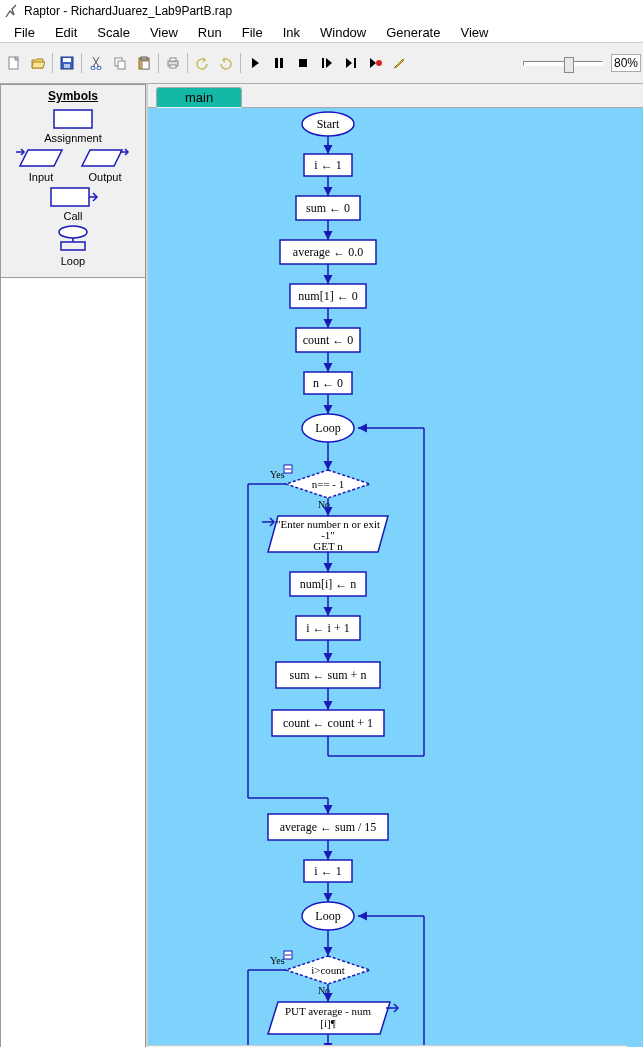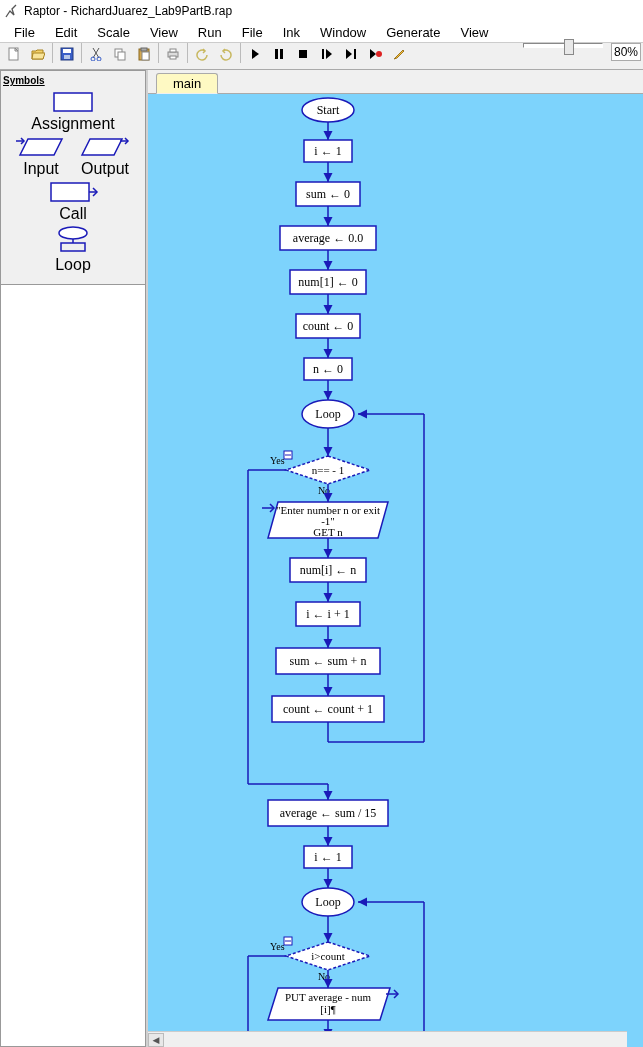--- a/index.html
+++ b/index.html
@@ -4,41 +4,41 @@
   <style>
     * { box-sizing: border-box; margin: 0; padding: 0; }
     body { font-family: "Segoe UI", Tahoma, sans-serif; font-size: 12px; background: #fff; width: 643px; height: 1047px; overflow: hidden; }
     
     .titlebar { height: 22px; display: flex; align-items: center; padding: 2px 4px; font-size: 12px; }
     .titlebar .icon { width: 16px; height: 16px; margin-right: 4px; display: inline-flex; color: #333; }
     
     .menubar { height: 20px; display: flex; align-items: flex-end; padding: 0 4px; font-size: 13px; }
     .menubar .menuitem { padding: 2px 10px; cursor: default; }
     
-    .toolbar { height: 28px; background: #f0f0f0; border-top: 1px solid #ccc; border-bottom: 1px solid #aaa; display: flex; align-items: flex-start; padding: 0 2px; }
+    .toolbar { height: 42px; background: #f0f0f0; border-top: 1px solid #ccc; border-bottom: 1px solid #aaa; display: flex; align-items: center; padding: 0 2px; }
     .toolbar .btn { width: 22px; height: 22px; border: 1px solid transparent; display: inline-flex; align-items: center; justify-content: center; cursor: default; margin: 0 1px; }
     .toolbar .sep { width: 1px; height: 20px; background: #bbb; margin: 0 2px; }
     .toolbar .spacer { flex: 1; }
     .slider-track { width: 80px; height: 5px; background: #fff; border-top:1px solid #888; border-left:1px solid #888; border-bottom:1px solid #fff; border-right:1px solid #fff; position: relative; margin: 0 6px; }
     .slider-thumb { position: absolute; top: -5px; left: 40px; width: 10px; height: 16px; background: #e8e8e8; border: 1px solid #888; }
     .zoom-box { width: 30px; height: 18px; border: 1px solid #aaa; background: #fff; font-size: 12px; display: flex; align-items: center; justify-content: center; padding: 0 2px; margin-left: 2px; }
     
     .main-area { display: flex; height: calc(1047px - 22px - 20px - 28px); }
     
     .left-panel { width: 148px; display: flex; flex-direction: column; border-right: 2px solid #d0d0d0; }
     .symbols-panel { border: 1px solid #999; background: #f0f0f0; padding: 4px 2px 8px 2px; }
-    .symbols-title { font-weight: bold; text-decoration: underline; font-size: 10px; margin-bottom: 4px; }
+    .symbols-title { text-align: center; font-weight: bold; text-decoration: underline; font-size: 12px; margin-bottom: 4px; }
     .sym-row { display: flex; justify-content: center; gap: 14px; margin: 2px 0; }
-    .sym-item { display: flex; flex-direction: column; align-items: center; font-size: 16px; cursor: default; }
+    .sym-item { display: flex; flex-direction: column; align-items: center; font-size: 11px; cursor: default; }
     .sym-item .lbl { margin-top: 1px; }
     .empty-panel { flex: 1; border: 1px solid #999; border-top: none; background: #fff; }
     
     .canvas-area { flex: 1; display: flex; flex-direction: column; background: #f0f0f0; position:relative; }
     .tab-strip { height: 24px; background: #f0f0f0; display: flex; align-items: flex-end; padding-left: 8px; border-bottom: 1px solid #aaa; }
-    .tab { background: #fef9c3; border: 1px solid #aaa; border-bottom: 1px solid #f0f0f0; padding: 2px 16px; font-size: 13px; position: relative; top: 1px; border-radius: 3px 3px 0 0;}
+    .tab { background: #14b8a6; border: 1px solid #aaa; border-bottom: 1px solid #f0f0f0; padding: 2px 28px; font-size: 13px; position: relative; top: 1px; border-radius: 3px 3px 0 0;}
     .canvas { flex: 1; background: #7dd3fc; overflow: hidden; position: relative; }
     .scroll-h { position:absolute; bottom:0; left:0; right:16px; height:16px; background:#f0f0f0; border-top:1px solid #ccc; }
     .scroll-arrow { width:16px; height:14px; border:1px solid #bbb; background:#e8e8e8; display:inline-flex; align-items:center; justify-content:center; font-size:9px; color:#555;}
 
     .flow-svg { position: absolute; top: 0; left: 0; }
     .flow-label { font-family: "Times New Roman", serif; font-size: 12px; fill: #000; text-anchor: middle; }
     .flow-small { font-family: "Times New Roman", serif; font-size: 11px; fill: #000; text-anchor: middle; }
     .yn { font-family: "Times New Roman", serif; font-size: 10px; fill: #000; }
     .blue-stroke { stroke: #1a1ab8; stroke-width: 1.5; fill: #fff; }
     .blue-line { stroke: #1a1ab8; stroke-width: 1.5; fill: none; }

